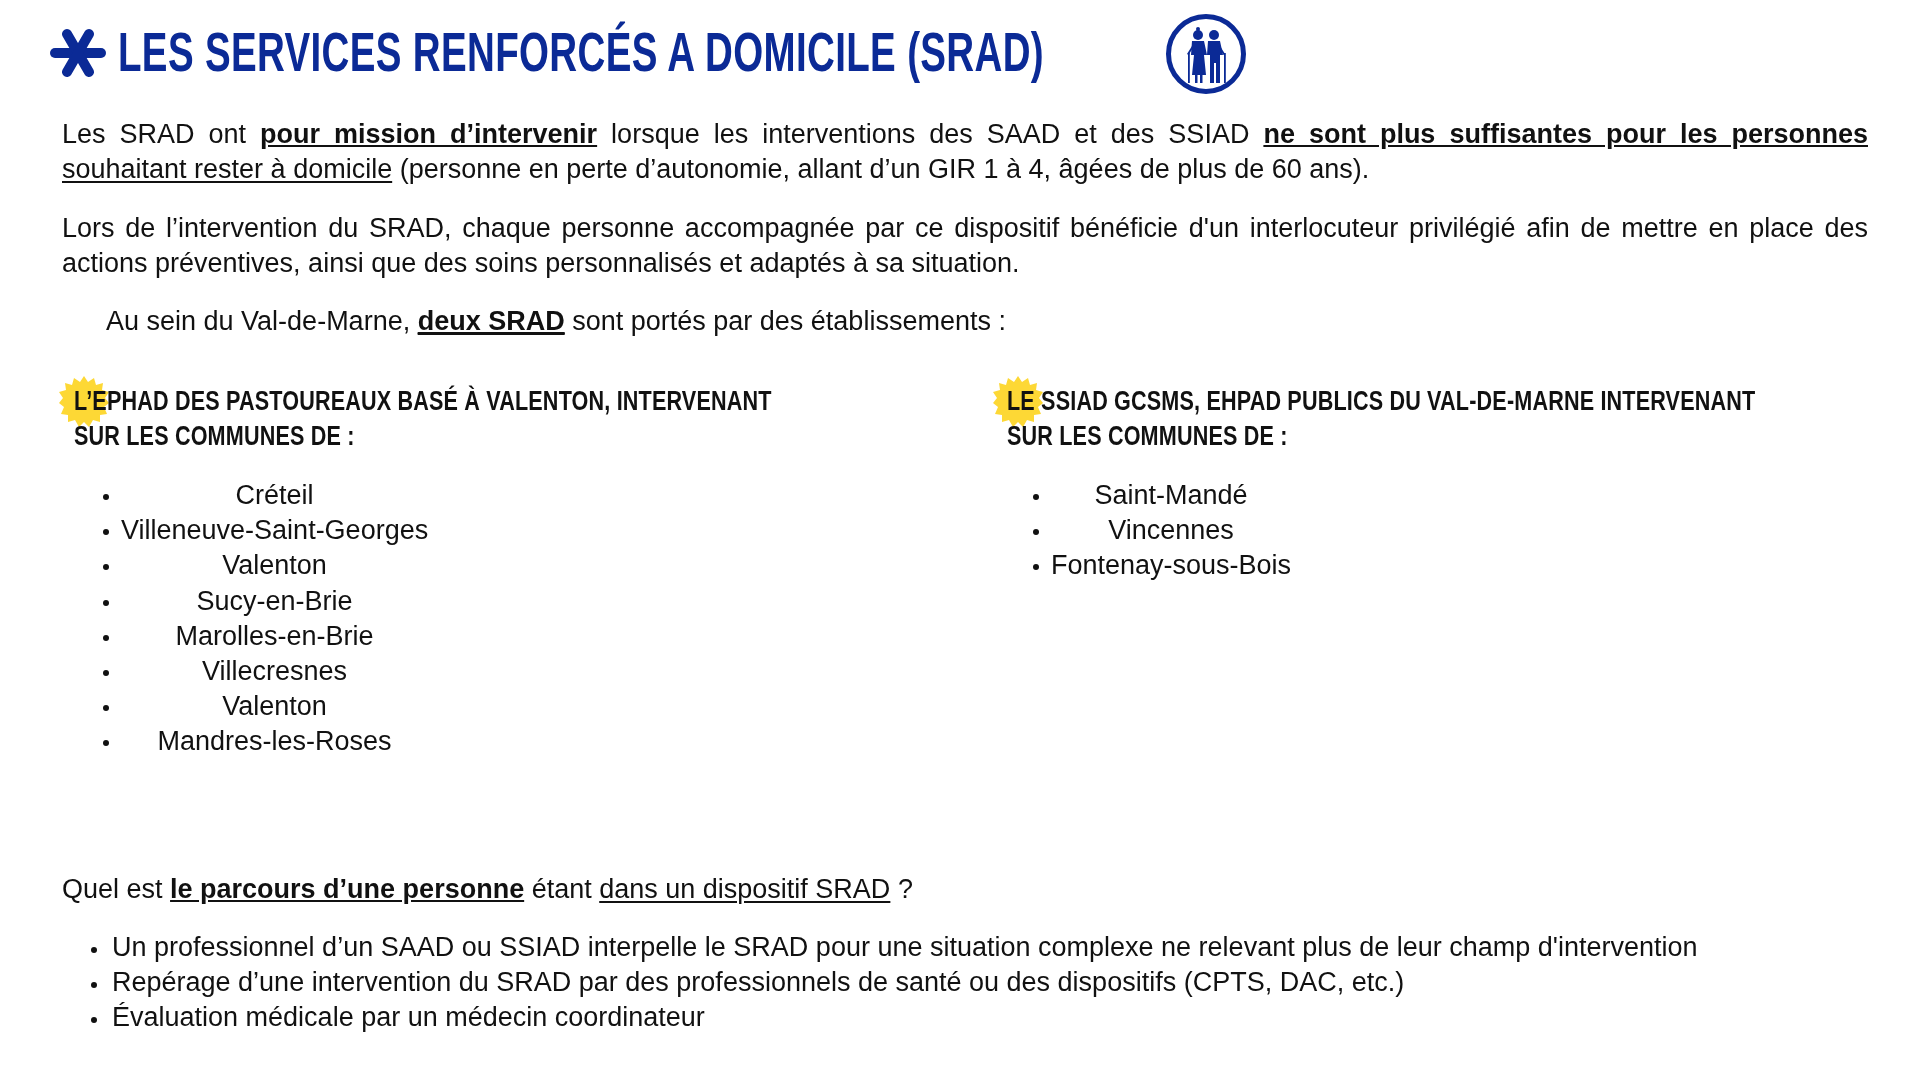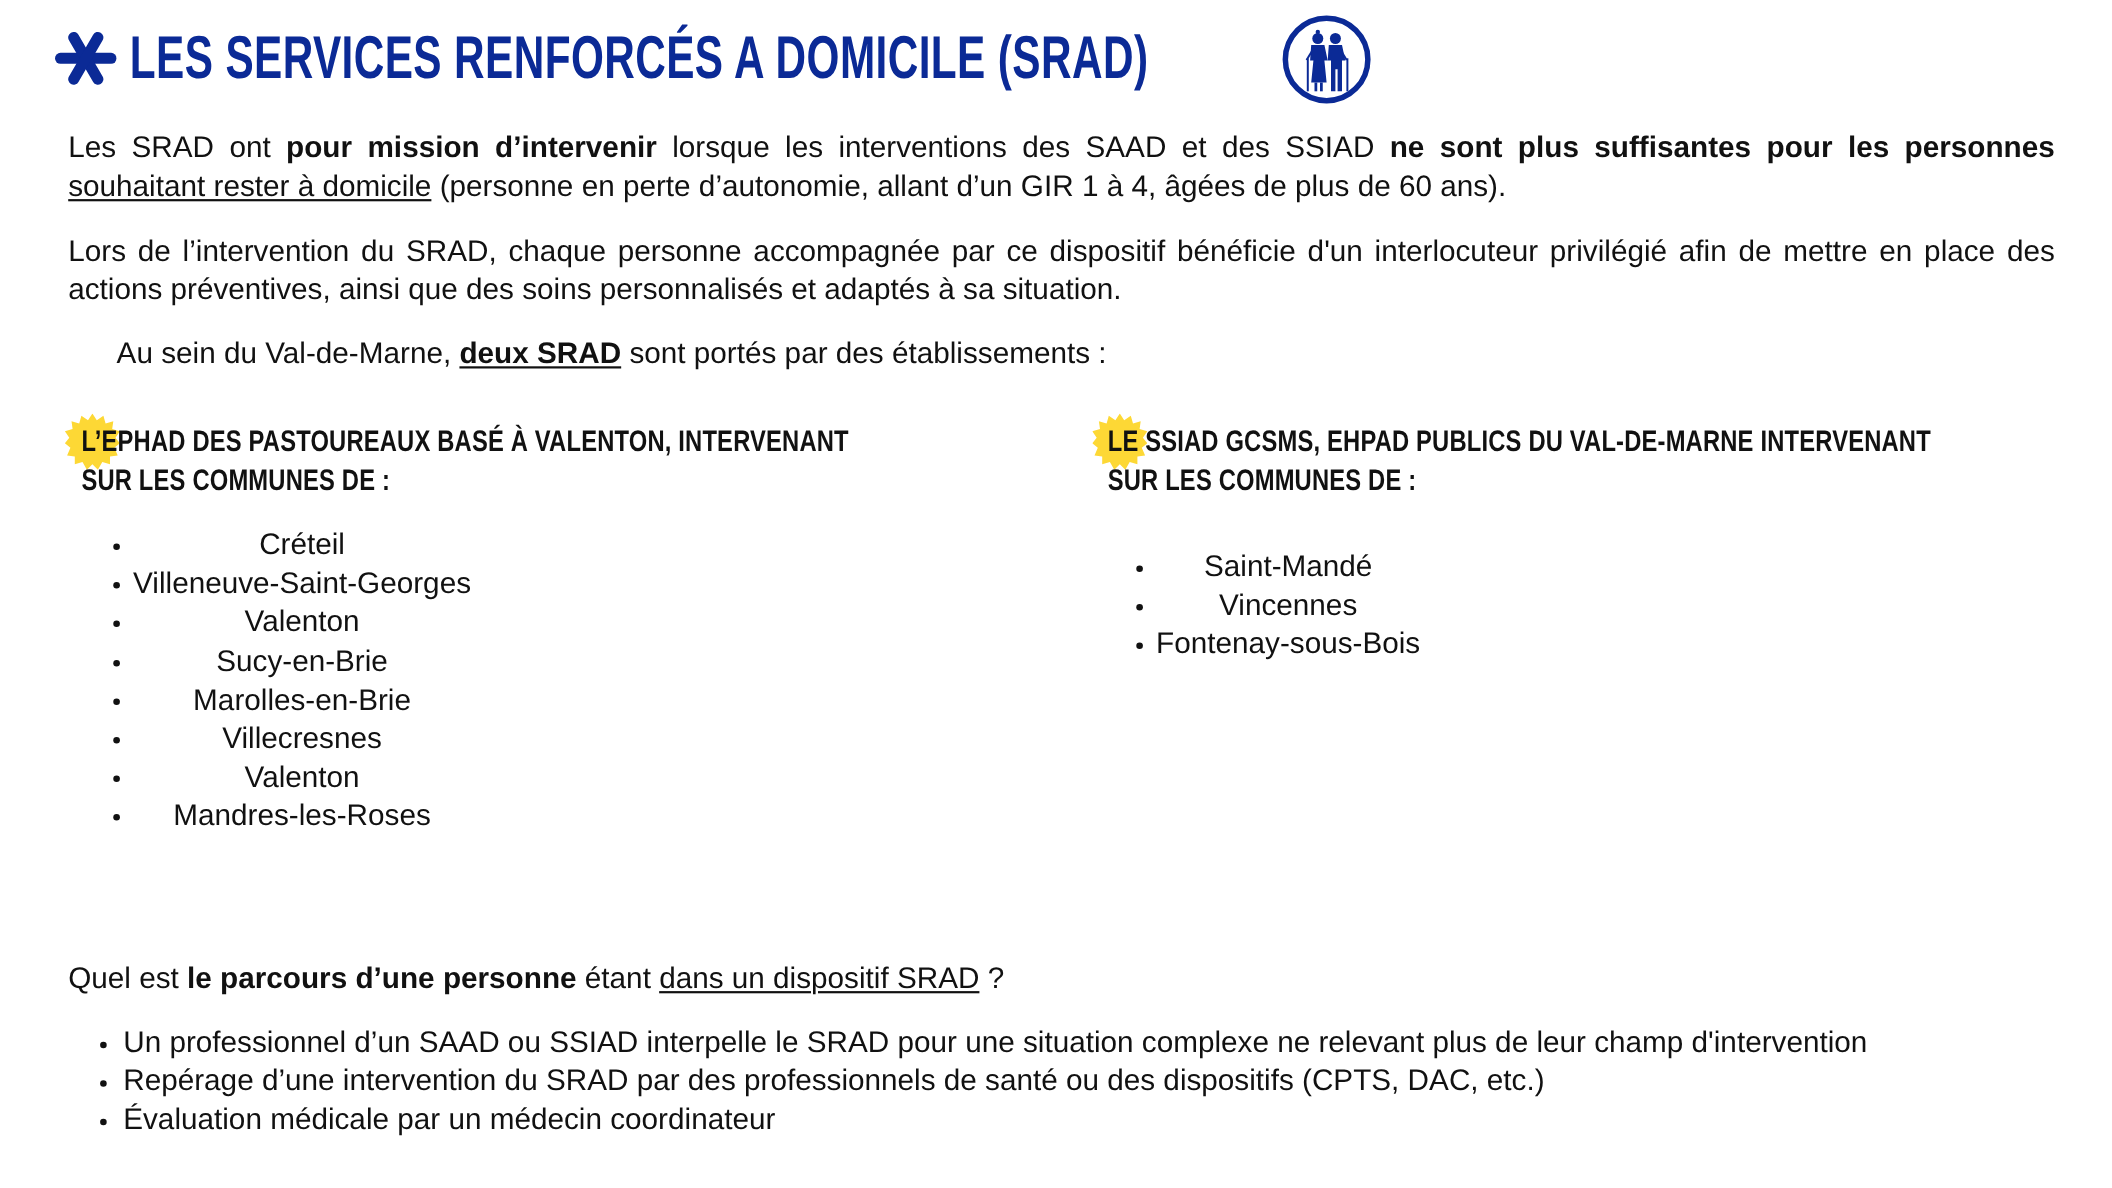--- a/index.html
+++ b/index.html
@@ -18,21 +18,21 @@
     transform:scaleX(0.70); transform-origin:left top;
     letter-spacing:0.5px;
   }
   #seniors-icon { left:1165px; top:13px; width:82px; height:82px; }
 
   .para {
     position:absolute; left:62px; width:1806px;
     font-size:27px; line-height:35px; text-align:justify;
     text-align-last:left; color:#111;
   }
-  .para b { font-weight:bold; }
+  .para b { font-weight:bold;text-decoration:underline; }
   .para u { text-decoration:underline; text-underline-offset:3px; text-decoration-thickness:1.5px; }
   #para1 { top:117px; }
   #para2 { top:211px; }
   #para3 { top:304px;margin-left:44px; }
 
   .burst { position:absolute; width:50px; height:52px; }
   #burst-left { left:59px; top:376px; }
   #burst-right { left:993px; top:376px; }
 
   .col-heading {
@@ -47,24 +47,24 @@
   #heading-right-2 { left:1007px; top:419px; }
 
   ul.commune-list { position:absolute; margin:0; padding:0; list-style:none;text-align:center; }
   ul.commune-list li {
     position:relative; font-size:27px; line-height:35.2px; padding-left:18px; white-space:nowrap;
   }
   ul.commune-list li::before {
     content:""; position:absolute; left:0; top:16px; width:6px; height:6px; border-radius:50%; background:#111;
   }
   #list-left { left:103px; top:478px; }
-  #list-right { left:1033px; top:498px; }
+  #list-right { left:1033px; top:478px; }
 
   #question { position:absolute; left:62px; top:872px; font-size:27px; line-height:35px; white-space:nowrap; }
-  #question b { font-weight:bold; }
+  #question b { font-weight:bold;text-decoration:underline; }
   #question u { text-underline-offset:3px; text-decoration-thickness:1.5px; }
 
   ul.steps { position:absolute; left:91px; top:930px; margin:0; padding:0; list-style:none; }
   ul.steps li { position:relative; padding-left:21px; font-size:27px; line-height:35px; white-space:nowrap; }
   ul.steps li::before {
     content:""; position:absolute; left:0; top:17px; width:6px; height:6px; border-radius:50%; background:#111;
   }
 </style>
 </head>
 <body>

